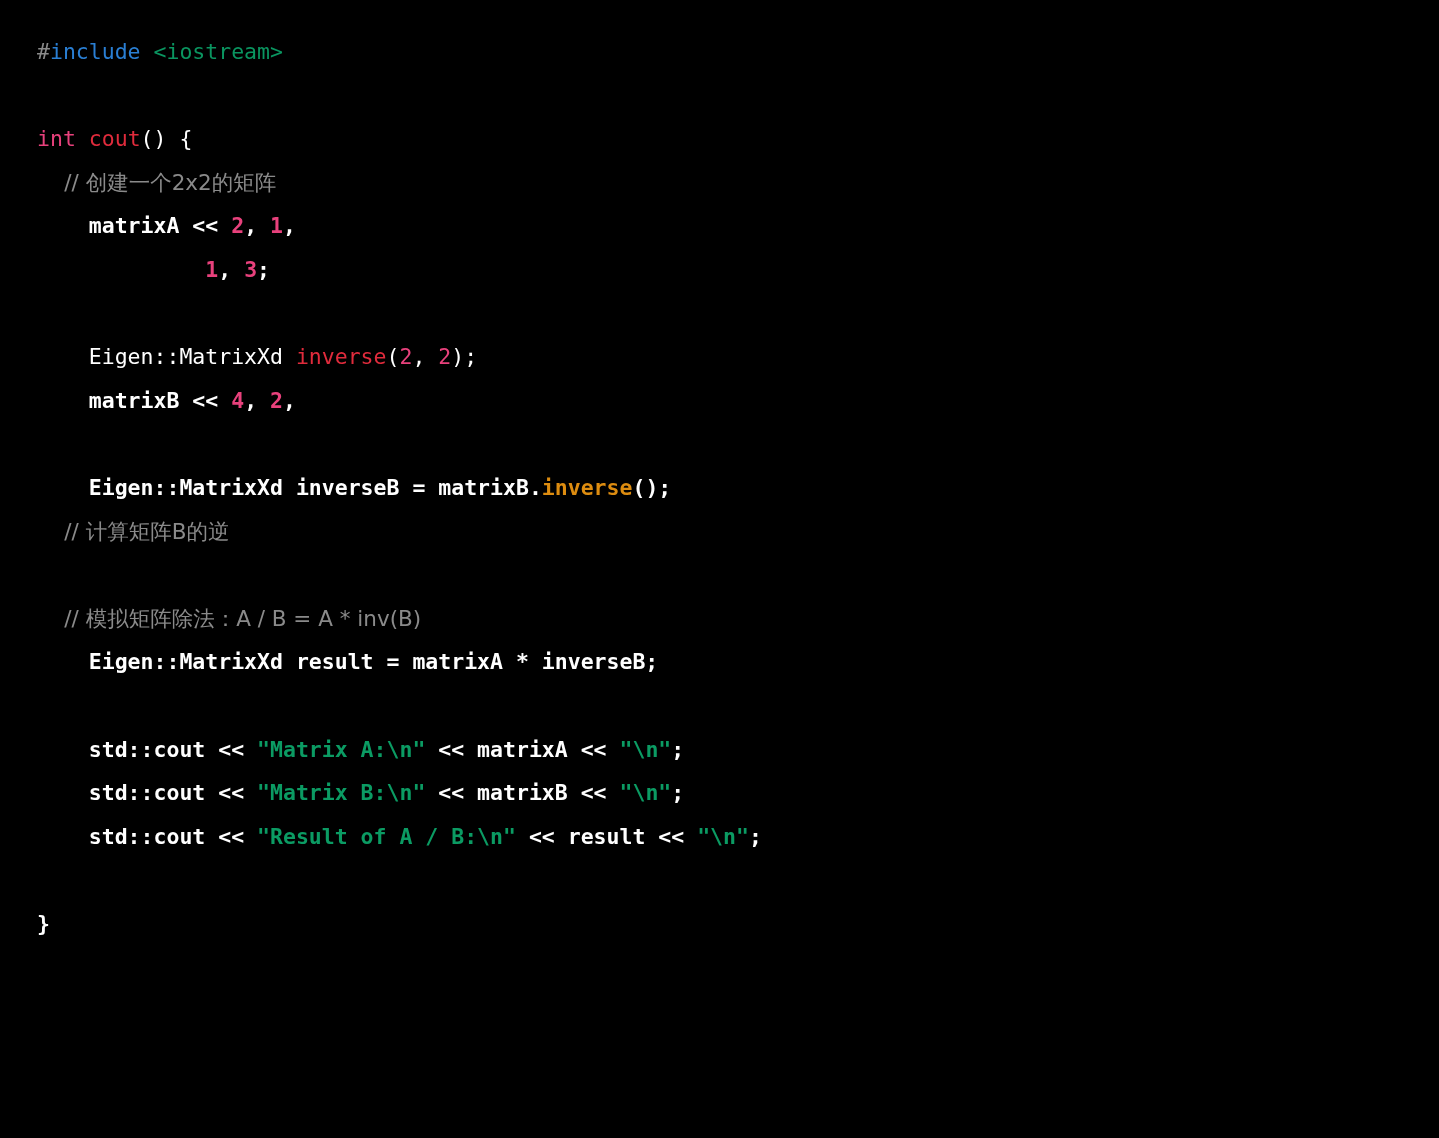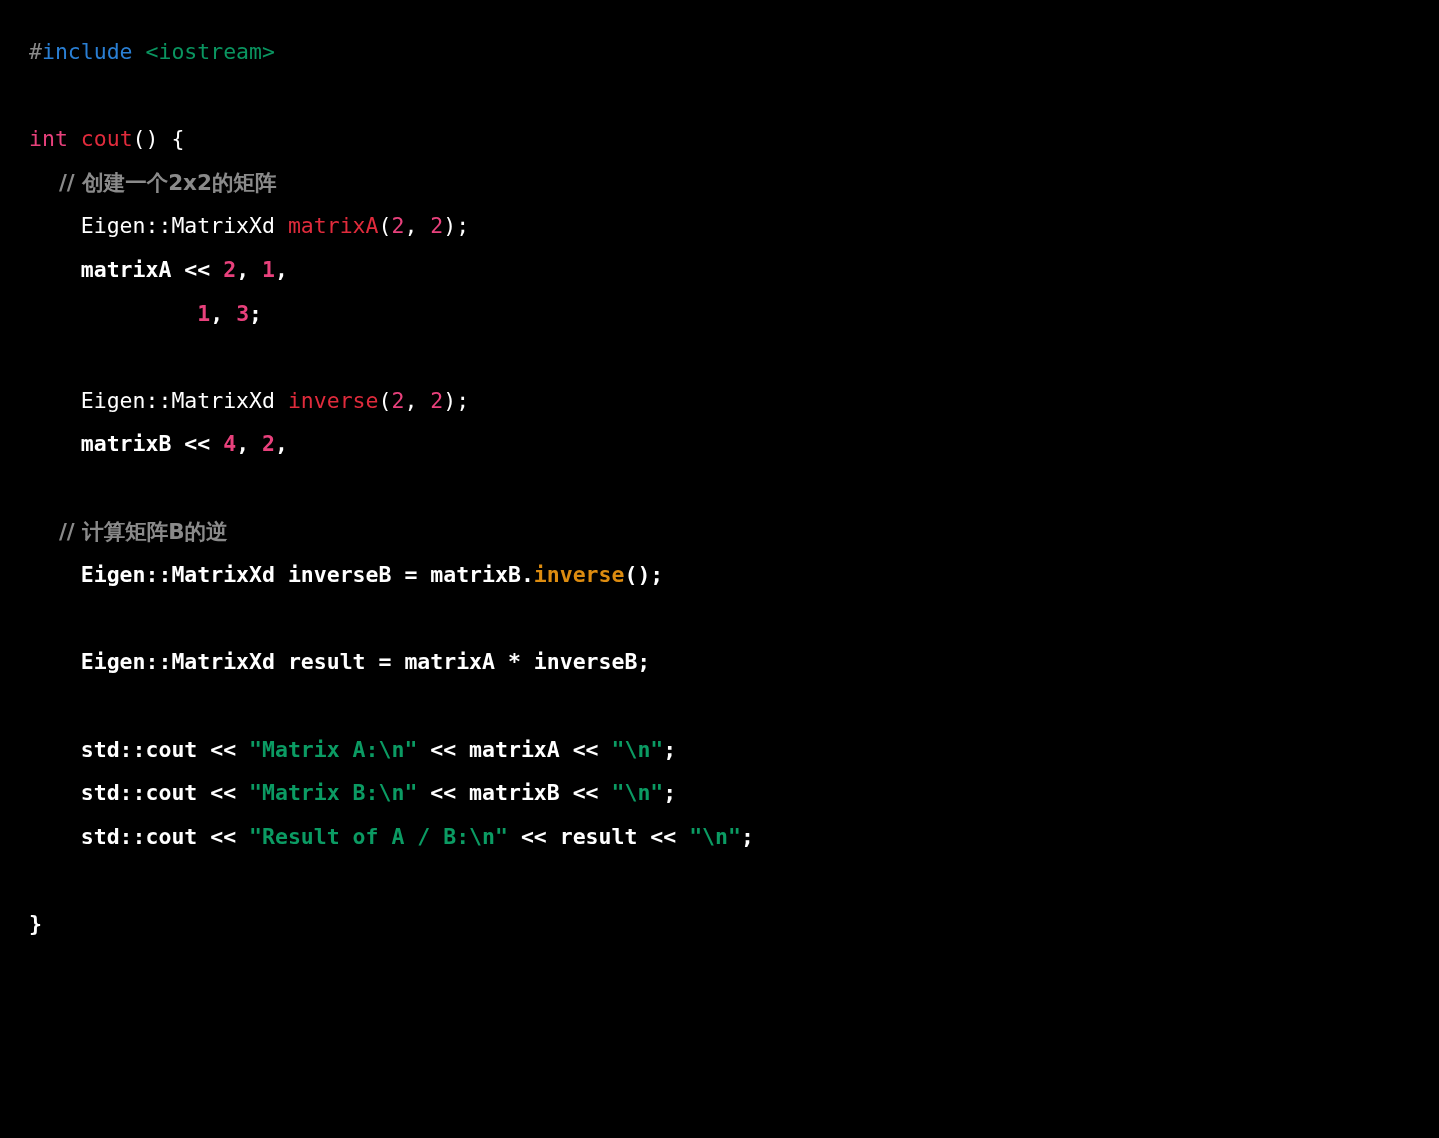--- a/index.html
+++ b/index.html
@@ -14,20 +14,21 @@
     overflow: hidden;
     font-family: "DejaVu Sans Mono", "Liberation Mono", monospace;
   }
 
   #code-block {
     box-sizing: border-box;
     width: 1288px;
     height: 1138px;
     background: #000000;
     padding: 30px 0 0 29px;
+    margin-left: 8px;
   }
 
   .code-line {
     height: 43.6px;
     line-height: 43.6px;
     font-size: 21.5px;
     letter-spacing: 0px;
     white-space: pre;
     color: #ffffff;
     font-weight: 700;
@@ -63,59 +64,59 @@
   .line-decl .t-number { font-weight: 400; }
 
   .line-assign .t-plain,
   .line-assign .t-number { font-weight: 700; }
 
   .t-comment {
     font-family: "DejaVu Sans Mono", "Liberation Mono", monospace;
   }
   .cjk {
     font-family: "DejaVu Sans", "Liberation Sans", sans-serif;
-    font-weight: 700;
+    font-weight: 400;
   }
   .blank-line { height: 43.6px; }
 </style>
 </head>
 <body>
 
 <div id="code-block">
 
   <div class="code-line line-include"><span class="t-hash">#</span><span class="t-keyword">include</span><span class="t-plain"> </span><span class="t-header">&lt;iostream&gt;</span></div>
 
 
   <div class="blank-line"></div>
 
   <div class="code-line line-main"><span class="t-type">int</span><span class="t-plain"> </span><span class="t-func">cout</span><span class="t-plain">() {</span></div>
 
   <div class="code-line"><span class="t-comment cjk">    // 创建一个2x2的矩阵</span></div>
 
-  <div class="code-line line-decl"><span class="t-plain">    Eigen::MatrixXd </span><span class="t-func">matrixA</span><span class="t-plain">(</span><span class="t-number">2</span><span class="t-plain">, </span><span class="t-number">2</span><span class="t-plain">);</span></div>
 
   <div class="code-line line-assign"><span class="t-plain">    matrixA &lt;&lt; </span><span class="t-number">2</span><span class="t-plain">, </span><span class="t-number">1</span><span class="t-plain">,</span></div>
 
   <div class="code-line line-assign"><span class="t-plain">             </span><span class="t-number">1</span><span class="t-plain">, </span><span class="t-number">3</span><span class="t-plain">;</span></div>
 
   <div class="blank-line"></div>
 
   <div class="code-line line-decl"><span class="t-plain">    Eigen::MatrixXd </span><span class="t-func">inverse</span><span class="t-plain">(</span><span class="t-number">2</span><span class="t-plain">, </span><span class="t-number">2</span><span class="t-plain">);</span></div>
 
   <div class="code-line line-assign"><span class="t-plain">    matrixB &lt;&lt; </span><span class="t-number">4</span><span class="t-plain">, </span><span class="t-number">2</span><span class="t-plain">,</span></div>
 
 
   <div class="blank-line"></div>
 
+  <div class="code-line"><span class="t-plain">    Eigen::MatrixXd inverseB = matrixB.</span><span class="t-method">inverse</span><span class="t-plain">();</span></div>
+
   <div class="code-line"><span class="t-comment cjk">    // 计算矩阵B的逆</span></div>
-
-  <div class="code-line"><span class="t-plain">    Eigen::MatrixXd inverseB = matrixB.</span><span class="t-method">inverse</span><span class="t-plain">();</span></div>
 
   <div class="blank-line"></div>
 
+  <div class="code-line"><span class="t-comment cjk">    // 模拟矩阵除法：A / B = A * inv(B)</span></div>
 
   <div class="code-line"><span class="t-plain">    Eigen::MatrixXd result = matrixA * inverseB;</span></div>
 
   <div class="blank-line"></div>
 
   <div class="code-line"><span class="t-plain">    std::cout &lt;&lt; </span><span class="t-string">"Matrix A:\n"</span><span class="t-plain"> &lt;&lt; matrixA &lt;&lt; </span><span class="t-string">"\n"</span><span class="t-plain">;</span></div>
 
   <div class="code-line"><span class="t-plain">    std::cout &lt;&lt; </span><span class="t-string">"Matrix B:\n"</span><span class="t-plain"> &lt;&lt; matrixB &lt;&lt; </span><span class="t-string">"\n"</span><span class="t-plain">;</span></div>
 
   <div class="code-line"><span class="t-plain">    std::cout &lt;&lt; </span><span class="t-string">"Result of A / B:\n"</span><span class="t-plain"> &lt;&lt; result &lt;&lt; </span><span class="t-string">"\n"</span><span class="t-plain">;</span></div>

